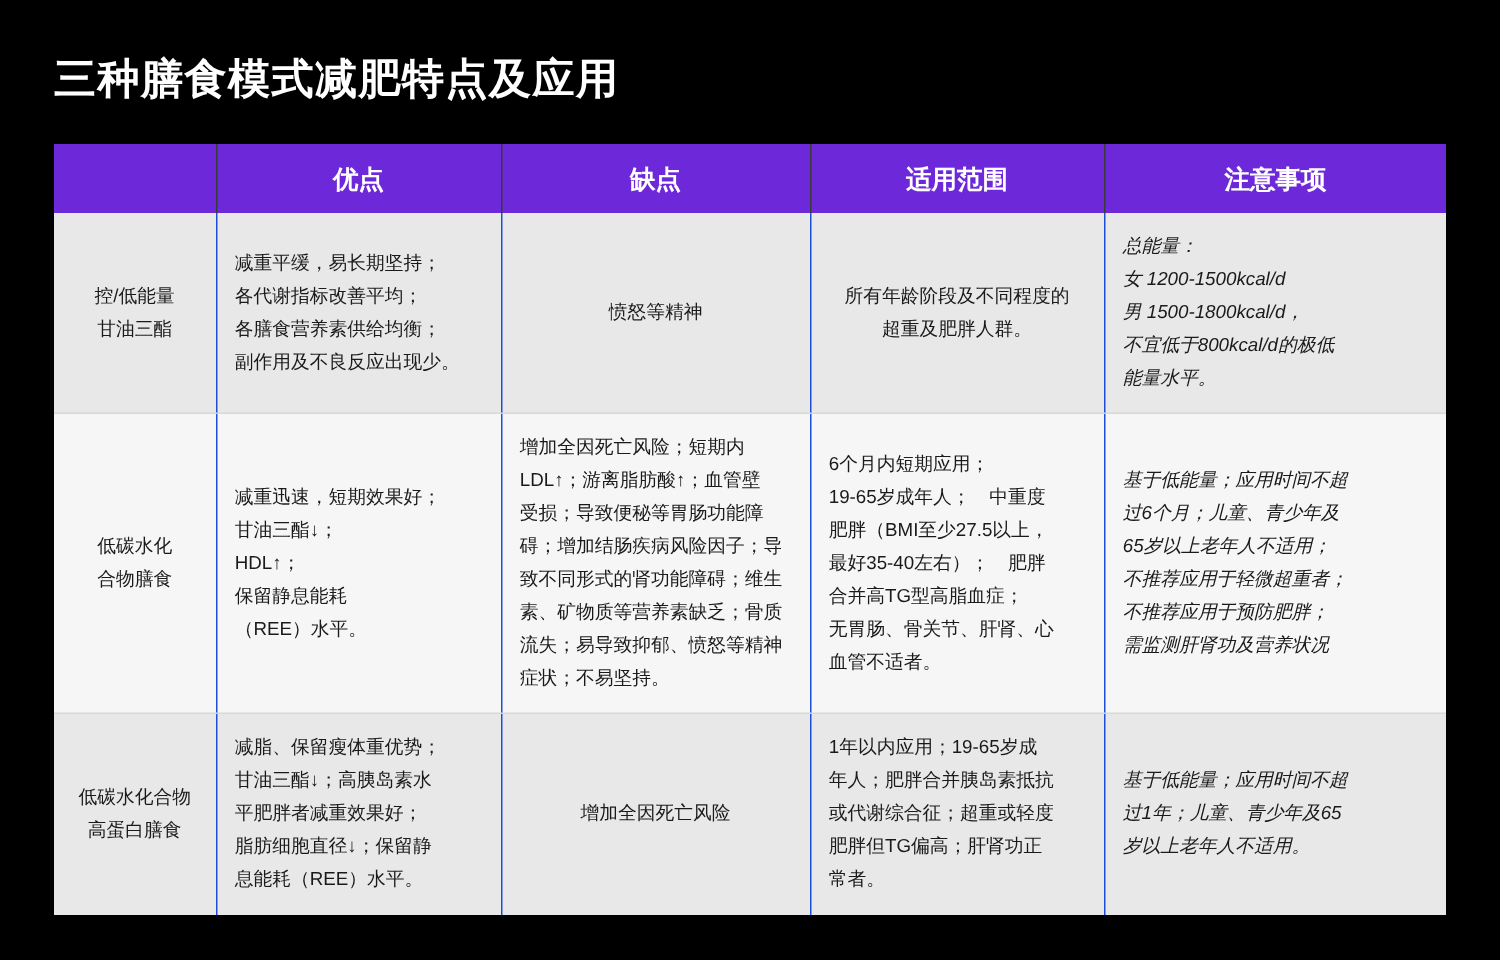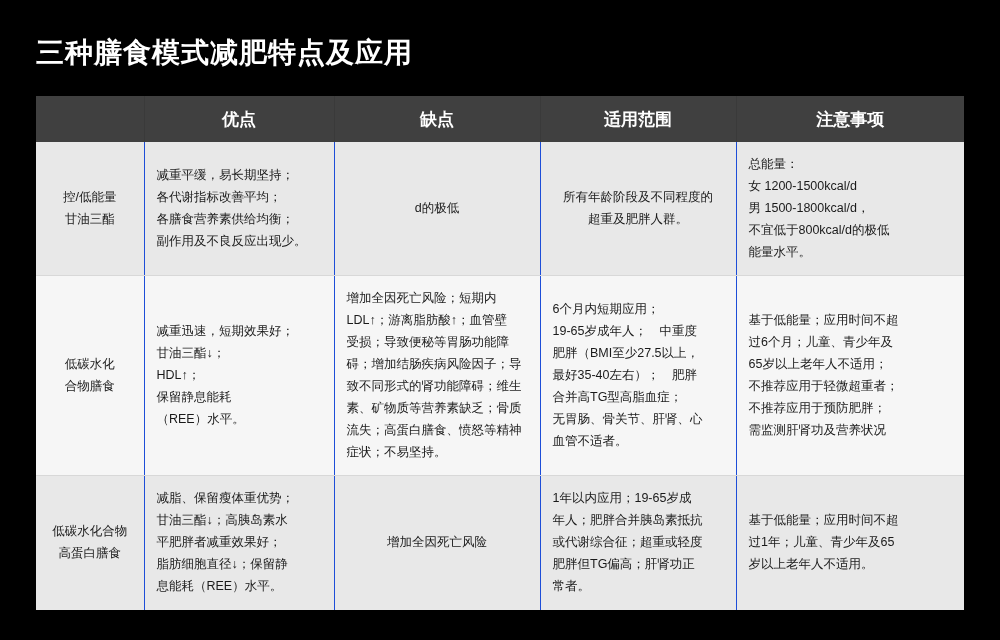--- a/index.html
+++ b/index.html
@@ -35,40 +35,40 @@
     top: 96px;
     width: 928px;
   }
   table.diet-table {
     width: 928px;
     border-collapse: collapse;
     table-layout: fixed;
     background: #ffffff;
   }
   table.diet-table th {
-    background: #404040;
+    background: #6d28d9;
     color: #ffffff;
     font-size: 17px;
     font-weight: bold;
     height: 44px;
     text-align: center;
     vertical-align: middle;
     border-right: 1px solid #3a3a3a;
   }
   table.diet-table th:last-child { border-right: none; }
   table.diet-table td {
     font-size: 12.5px;
     line-height: 1.75;
     color: #1a1a1a;
     padding: 12px 12px;
     vertical-align: middle;
     border-right: 1px solid #1d4ed8;
     border-bottom: 1px solid #d8d8d8;
   }
-  table.diet-table td:last-child { border-right: none; }
+  table.diet-table td:last-child { border-right: none; font-style: italic; }
   table.diet-table tr:last-child td { border-bottom: none; }
   .row-odd td { background: #e8e8e8; }
   .row-even td { background: #f6f6f6; }
   .col-label {
     text-align: center;
     font-size: 12.5px;
   }
   .cell-left { text-align: left; }
   .cell-center { text-align: center; }
   .cell-text { white-space: pre-line; }
@@ -105,21 +105,21 @@
         </tr>
       </thead>
       <tbody>
         <tr class="row-odd">
           <td class="col-label cell-text">控/低能量
 甘油三酯</td>
           <td class="cell-left cell-text">减重平缓，易长期坚持；
 各代谢指标改善平均；
 各膳食营养素供给均衡；
 副作用及不良反应出现少。</td>
-          <td class="cell-center cell-text">d的极低</td>
+          <td class="cell-center cell-text">愤怒等精神</td>
           <td class="cell-center cell-text">所有年龄阶段及不同程度的
 超重及肥胖人群。</td>
           <td class="cell-left cell-text">总能量：
 女 1200-1500kcal/d
 男 1500-1800kcal/d，
 不宜低于800kcal/d的极低
 能量水平。</td>
         </tr>
         <tr class="row-even">
           <td class="col-label cell-text">低碳水化
@@ -128,21 +128,21 @@
 甘油三酯↓；
 HDL↑；
 保留静息能耗
 （REE）水平。</td>
           <td class="cell-left cell-text">增加全因死亡风险；短期内
 LDL↑；游离脂肪酸↑；血管壁
 受损；导致便秘等胃肠功能障
 碍；增加结肠疾病风险因子；导
 致不同形式的肾功能障碍；维生
 素、矿物质等营养素缺乏；骨质
-流失；高蛋白膳食、愤怒等精神
+流失；易导致抑郁、愤怒等精神
 症状；不易坚持。</td>
           <td class="cell-left cell-text">6个月内短期应用；
 19-65岁成年人；　中重度
 肥胖（BMI至少27.5以上，
 最好35-40左右）；　肥胖
 合并高TG型高脂血症；
 无胃肠、骨关节、肝肾、心
 血管不适者。</td>
           <td class="cell-left cell-text">基于低能量；应用时间不超
 过6个月；儿童、青少年及

